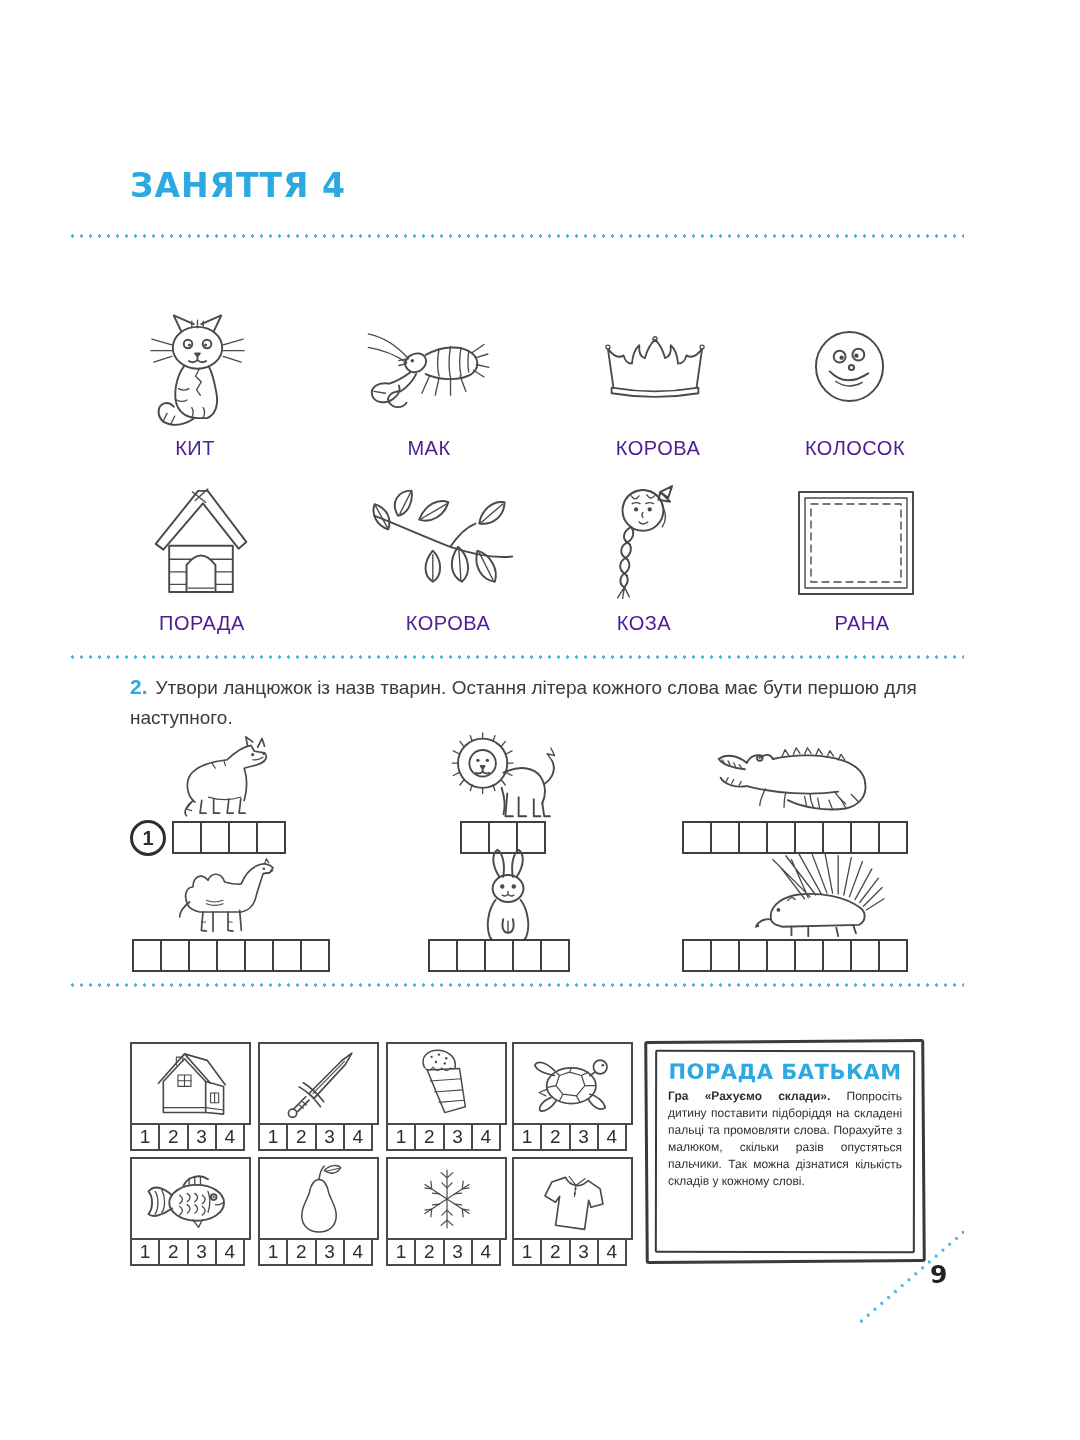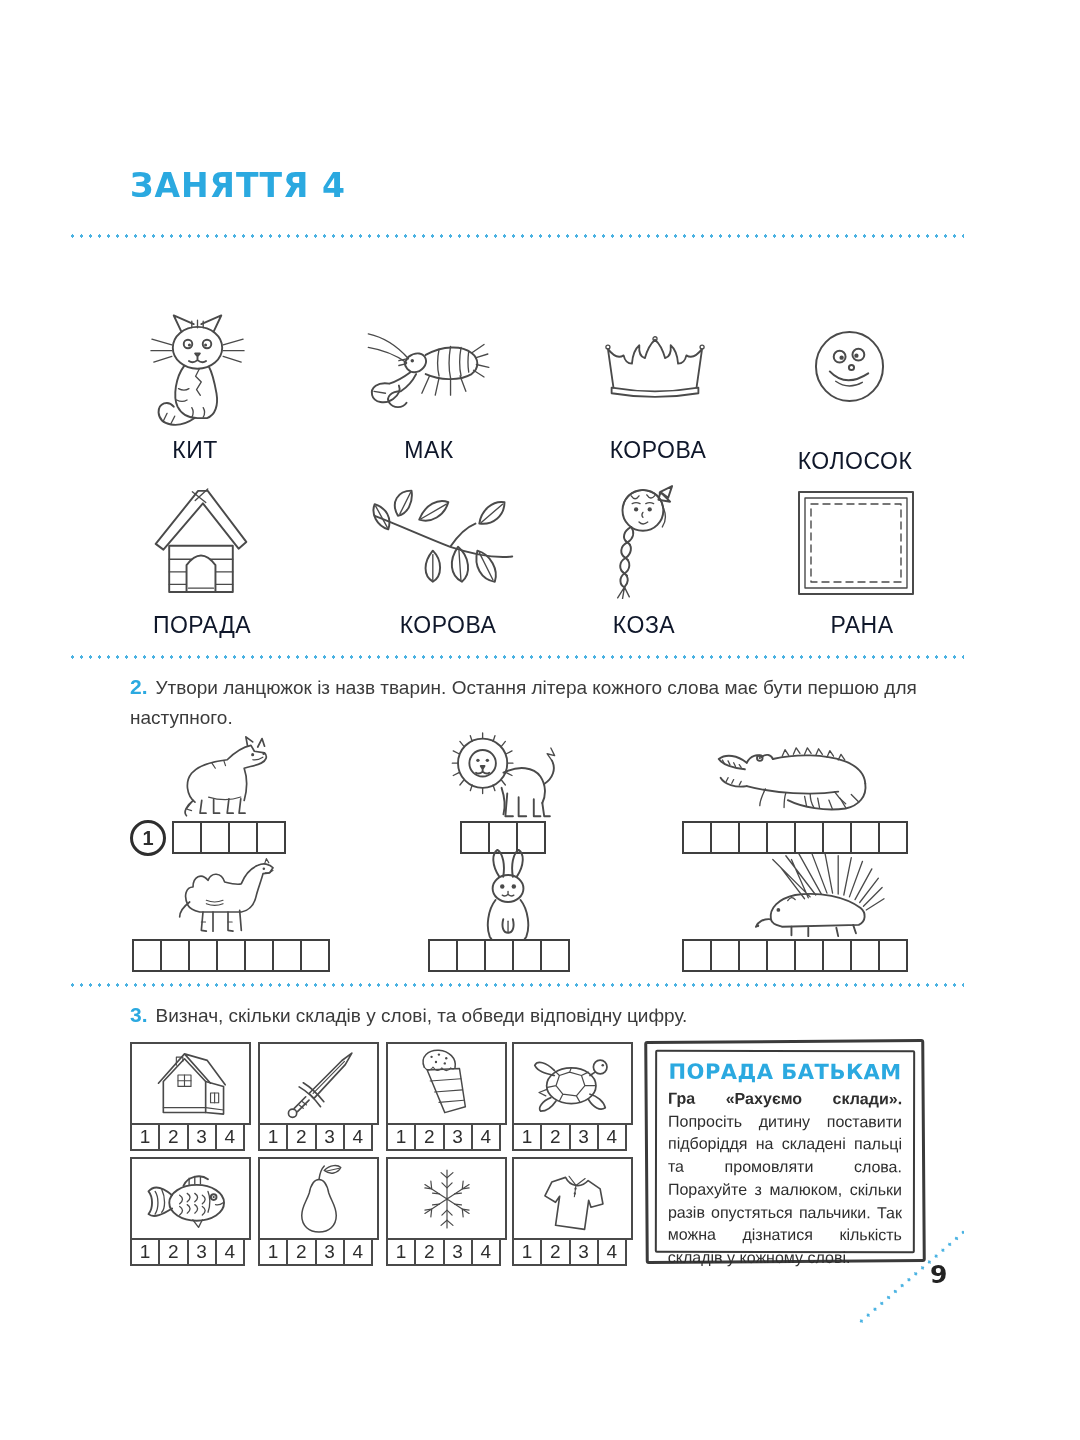--- a/index.html
+++ b/index.html
@@ -5,37 +5,37 @@
   html,body{margin:0;padding:0;background:#fff;}
   .page{position:relative;width:964px;height:1440px;background:#ffffff;overflow:hidden;
         font-family:"Liberation Sans",sans-serif;color:#3b3b3b;}
   .abs{position:absolute;}
   .title{font-family:"DejaVu Sans",sans-serif;font-weight:bold;font-size:33px;
          letter-spacing:1px;color:#2ba9e0;}
   .dotline{height:4px;background-image:radial-gradient(circle 1.6px at 50% 50%, #49b2e2 98%, transparent);
            background-size:9px 4px;background-repeat:repeat-x;}
   .task{font-size:19px;line-height:1.58;color:#3b3b3b;margin:0;}
   .tnum{color:#2ba9e0;font-weight:bold;font-size:21px;margin-right:8px;}
-  .lbl{font-size:23px;color:#0f172a;letter-spacing:.5px;transform:translateX(-50%);white-space:nowrap;}
+  .lbl{font-size:20px;color:#4c1d95;letter-spacing:.5px;transform:translateX(-50%);white-space:nowrap;}
   .boxrow{display:flex;}
   .lbox{width:30px;height:33px;border:2px solid #3f3f3f;margin-right:-2px;background:#fff;box-sizing:border-box;}
   .startcircle{width:36px;height:36px;border:3px solid #2e2e2e;border-radius:50%;box-sizing:border-box;
                display:flex;align-items:center;justify-content:center;font-size:20px;font-weight:bold;color:#2e2e2e;}
   .card{width:121px;box-sizing:border-box;}
   .card-pic{height:79px;border:2px solid #4a4a4a;display:flex;align-items:center;justify-content:center;background:#fff;}
   .card-strip{display:flex;margin-top:-2px;}
   .numcell{width:30.25px;height:28px;border:2px solid #4a4a4a;margin-right:-2px;box-sizing:border-box;
            display:flex;align-items:center;justify-content:center;font-size:19px;color:#2e2e2e;background:#fff;}
   .advice-outer{width:280px;height:223px;border:3px solid #3a3a3a;border-radius:3px;box-sizing:border-box;
                 transform:rotate(-.4deg);background:#fff;}
   .advice-inner{position:absolute;left:7px;top:7px;right:7px;bottom:7px;border:2px solid #3a3a3a;
                 border-radius:2px;transform:rotate(.5deg);padding:6px 11px;box-sizing:border-box;}
   .advice-title{font-family:"DejaVu Sans",sans-serif;font-weight:bold;font-size:21px;color:#2ba9e0;
                 text-align:center;letter-spacing:.5px;margin:2px 0 4px 0;}
-  .advice-body{font-size:16px;line-height:1.42;color:#2e2e2e;text-align:justify;}
+  .advice-body{font-size:12px;line-height:1.42;color:#2e2e2e;text-align:justify;}
   .advice-lead{font-weight:bold;}
   .pagenum{font-family:"DejaVu Sans",sans-serif;font-weight:bold;font-size:25px;color:#222;}
   .diag{width:196px;transform:rotate(-41deg);transform-origin:left center;}
   svg.art{display:block;}
   .art path,.art circle,.art ellipse,.art rect,.art line{fill:none;stroke:#4a4a4a;stroke-width:2;
           stroke-linecap:round;stroke-linejoin:round;}
   .art .fl{fill:#4a4a4a;stroke:none;}
   .art .wh{fill:#fff;}
   .art .thin{stroke-width:1.4;}
 </style>
@@ -99,21 +99,21 @@
       <circle class="fl" cx="29" cy="28" r="2.2"></circle>
         <circle class="fl" cx="44" cy="26" r="2.2"></circle>
       <circle cx="39" cy="38" r="2.6"></circle>
       <path d="M17 42 Q33 59 56 44"></path>
         <path class="thin" d="M23 52 Q36 61 50 53"></path>
     </svg>
   </div>
   <div class="abs lbl" style="left:195px;top:437px;">КИТ</div>
   <div class="abs lbl" style="left:429px;top:437px;">МАК</div>
   <div class="abs lbl" style="left:658px;top:437px;text-align:center;">КОРОВА</div>
-  <div class="abs lbl" style="left:855px;top:448px;">КОЛОСОК</div>
+  <div class="abs lbl" style="left:855px;top:437px;">КОЛОСОК</div>
 
   <div class="abs" style="left:148px;top:482px;">
     <svg class="art" width="106" height="116" viewBox="0 0 110 120">
       <path d="M8 64 L52 9 L62 9 L102 62 L94 69 L57 22 L16 70 Z"></path>
       <path class="thin" d="M46 10 L60 21 M62 7 L49 19"></path>
       <rect x="22" y="66" width="66" height="48"></rect>
       <path class="thin" d="M22 80 H88 M22 93 H88 M22 106 H88"></path>
       <path class="wh" d="M40 114 V86 Q55 66 70 86 V114 Z" style="stroke:#4a4a4a;"></path>
       <path class="thin" d="M42 110 H68"></path>
     </svg>
@@ -297,23 +297,20 @@
       <div class="lbox"></div>
       <div class="lbox"></div>
       <div class="lbox"></div>
       <div class="lbox"></div>
       <div class="lbox"></div>
       <div class="lbox"></div>
     </div>
 
   <div class="abs dotline" style="left:68px;top:983px;width:944px;"></div>
 
-  <p class="abs task" style="left:130px;top:998px;width:830px;">
-    <b class="tnum">3.</b><span>Визнач, скільки складів у слові, та обведи відповідну цифру.</span>
-  </p>
 
   <div class="abs card" style="left:130px;top:1042px;">
     <div class="card-pic">
       <svg class="art" width="92" height="70" viewBox="0 0 92 86">
         <path d="M12 40 L38 12 L64 40 V78 H12 Z"></path>
         <path d="M6 42 L38 6 L70 42 M38 6 L66 14 L88 44"></path>
         <path d="M64 40 L86 46 V80 L64 78"></path>
         <path class="thin" d="M28 20 V10 H36 V15"></path>
         <rect class="thin" x="30" y="32" width="16" height="14"></rect>
           <path class="thin" d="M38 32 V46 M30 39 H46"></path>

